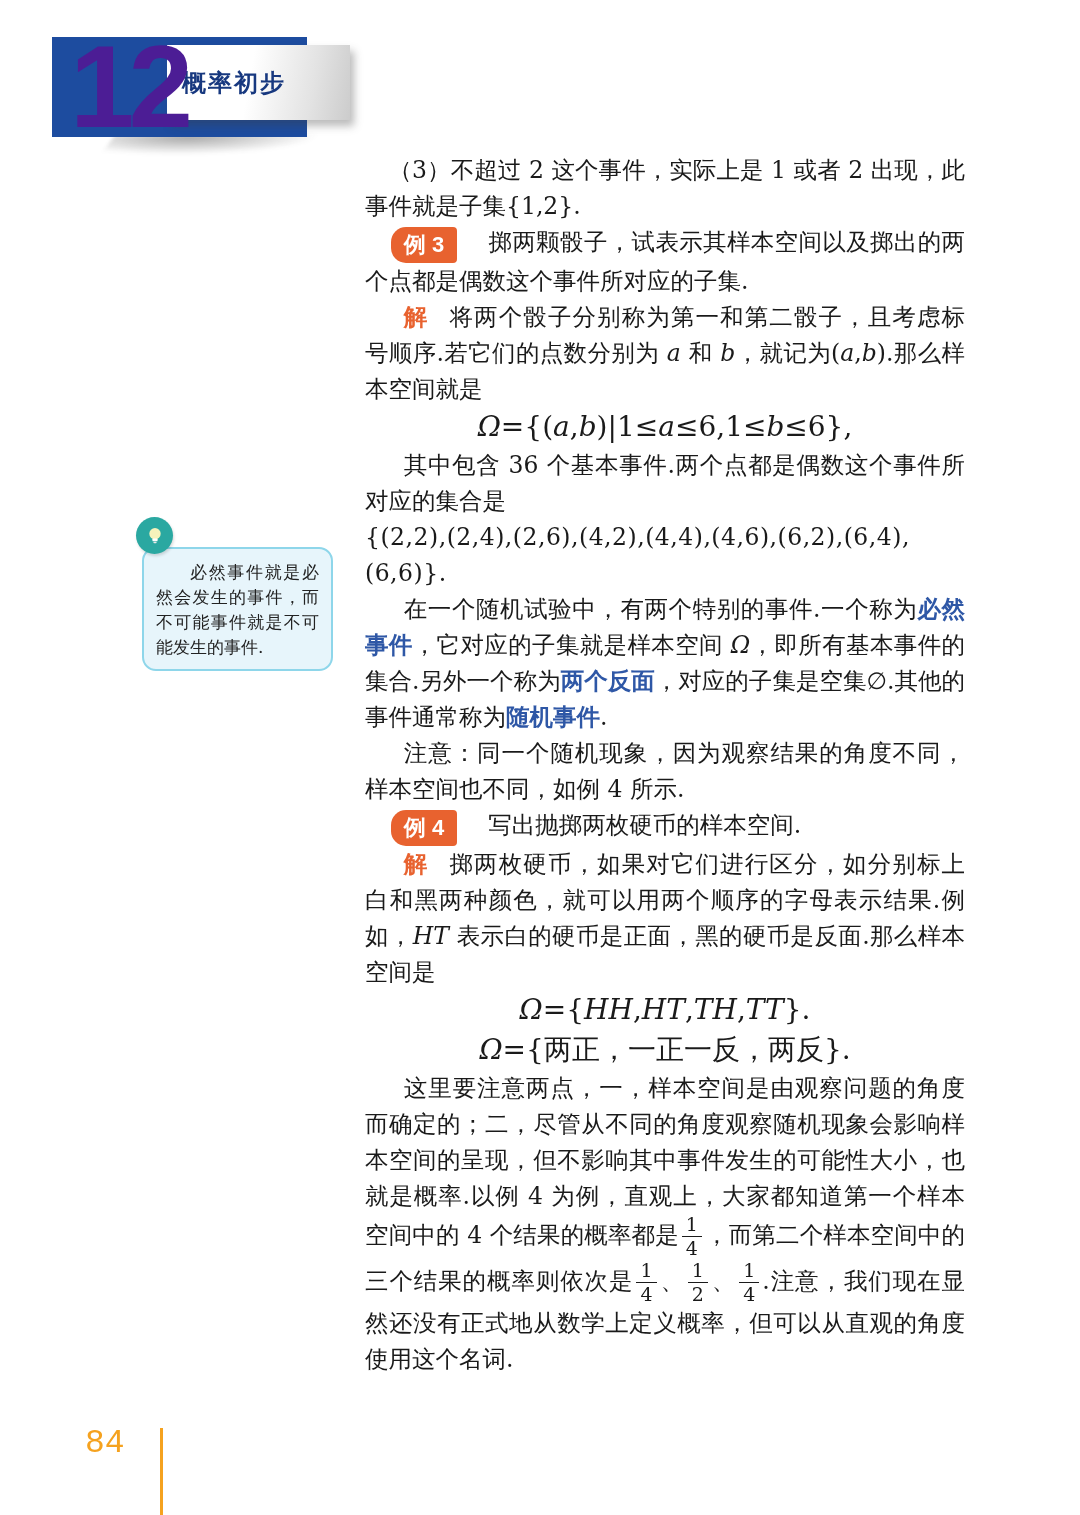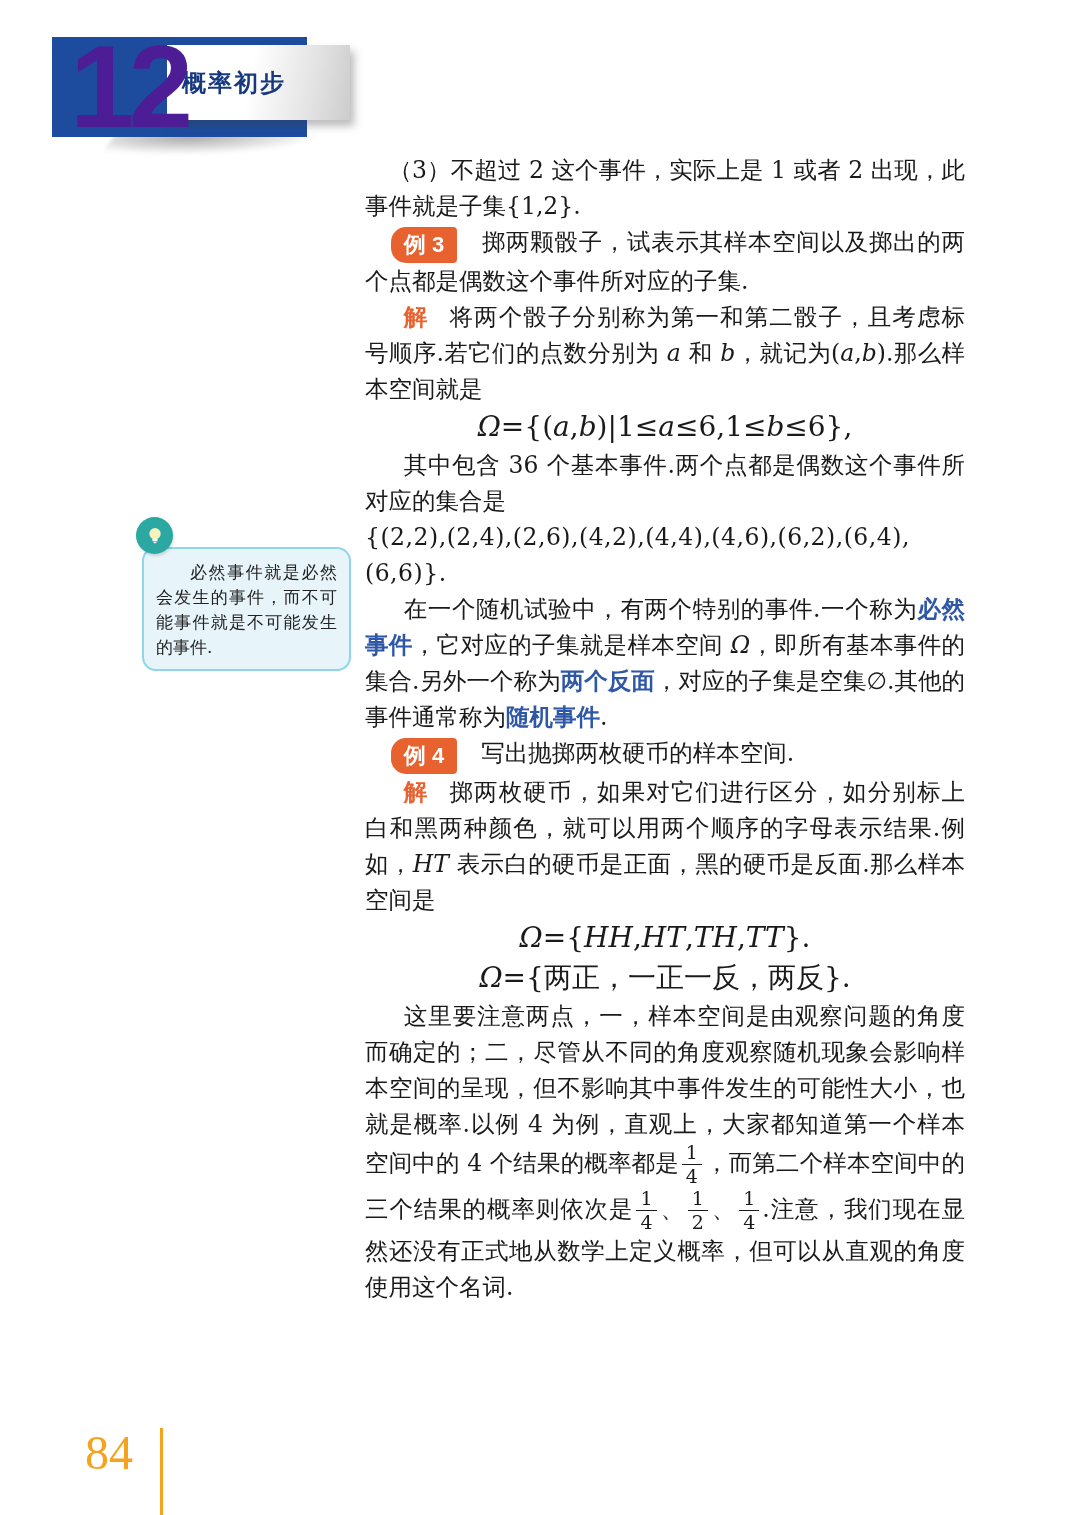--- a/index.html
+++ b/index.html
@@ -25,37 +25,37 @@
   p.body{text-indent:1.65em;}
   p.body.indent-sm{text-indent:1em;}
   p.example{text-indent:1.1em;}
   p.solution{text-indent:1.65em;}
   p.formula{text-align:center;text-indent:0;font-size:28px;line-height:40px;}
   p.pairs{text-indent:0;text-align:justify;text-align-last:justify;letter-spacing:.5px;}
   .mi{font-style:italic;}
   .term{color:#2e57a6;font-weight:700;}
   .badge{display:inline-block;background:#e8622f;color:#fff;text-indent:0;
         font-family:"Liberation Sans",sans-serif;font-weight:700;font-size:22px;line-height:34px;
-        padding:1px 13px;border-radius:15px 4px 4px 15px;margin-right:24px;vertical-align:-2px;}
+        padding:1px 13px;border-radius:15px 4px 4px 15px;margin-right:31px;vertical-align:-2px;}
   .sol-label{color:#e8622f;font-weight:700;margin-right:.9em;}
   .frac{display:inline-block;vertical-align:middle;text-align:center;line-height:1.12;font-size:19px;margin:0 3px;text-indent:0;}
   .frac .num{display:block;border-bottom:1.6px solid #1a1a1a;padding:0 4px 1px;}
   .frac .den{display:block;padding-top:1px;}
 
   
-  .note-box{position:absolute;left:142px;top:547px;width:209px;box-sizing:border-box;z-index:1;
+  .note-box{position:absolute;left:142px;top:547px;width:191px;box-sizing:border-box;z-index:1;
         background:#e7f5fb;border:2px solid #8ed6ea;border-radius:14px;padding:11px 12px 9px;
         font-size:17px;line-height:25px;color:#222;text-align:justify;}
   .note-box p{text-indent:2em;margin:0;}
   .bulb{position:absolute;left:136px;top:517px;width:37px;height:37px;border-radius:50%;background:#2aa8a1;z-index:2;
         display:flex;align-items:center;justify-content:center;box-shadow:1px 2px 3px rgba(0,0,0,.15);}
 
   
-  .page-num{position:absolute;left:85px;top:1425px;font-family:Liberation Serif, serif;
-        font-size:48px;color:#f5a21f;}
+  .page-num{position:absolute;left:85px;top:1425px;font-family:Liberation Mono, monospace;
+        font-size:33px;color:#f5a21f;}
   .page-rule{position:absolute;left:160px;top:1428px;width:2.5px;height:87px;background:#f5a21f;}
 </style>
 </head>
 <body>
 
 <div class="page">
 
   <div class="hdr-swoosh"></div>
   <div class="hdr-blue"></div>
   <div class="hdr-num">12</div>
@@ -77,20 +77,21 @@
   </div>
 
   <div class="main" id="main-column">
       <p class="body indent-sm"><span>（3）不超过 2 这个事件，实际上是 1 或者 2 出现，此事件就是子集{1,2}.</span></p>
       <p class="example"><span class="badge">例 3</span><span>掷两颗骰子，试表示其样本空间以及掷出的两个点都是偶数这个事件所对应的子集.</span></p>
       <p class="solution"><span class="sol-label">解</span><span>将两个骰子分别称为第一和第二骰子，且考虑标号顺序.若它们的点数分别为 </span><span class="mi">a</span><span> 和 </span><span class="mi">b</span><span>，就记为(</span><span class="mi">a</span><span>,</span><span class="mi">b</span><span>).那么样本空间就是</span></p>
       <p class="formula"><span class="mi">Ω</span><span>={(</span><span class="mi">a</span><span>,</span><span class="mi">b</span><span>)|1≤</span><span class="mi">a</span><span>≤6,1≤</span><span class="mi">b</span><span>≤6},</span></p>
       <p class="body"><span>其中包含 36 个基本事件.两个点都是偶数这个事件所对应的集合是</span></p>
       <p class="pairs"><span>{(2,2),(2,4),(2,6),(4,2),(4,4),(4,6),(6,2),(6,4),(6,6)}.</span></p>
       <p class="body"><span>在一个随机试验中，有两个特别的事件.一个称为</span><span class="term">必然事件</span><span>，它对应的子集就是样本空间 </span><span class="mi">Ω</span><span>，即所有基本事件的集合.另外一个称为</span><span class="term">两个反面</span><span>，对应的子集是空集∅.其他的事件通常称为</span><span class="term">随机事件</span><span>.</span></p>
+      <p class="body"><span>注意：同一个随机现象，因为观察结果的角度不同，样本空间也不同，如例 4 所示.</span></p>
       <p class="example"><span class="badge">例 4</span><span>写出抛掷两枚硬币的样本空间.</span></p>
       <p class="solution"><span class="sol-label">解</span><span>掷两枚硬币，如果对它们进行区分，如分别标上白和黑两种颜色，就可以用两个顺序的字母表示结果.例如，</span><span class="mi">HT</span><span> 表示白的硬币是正面，黑的硬币是反面.那么样本空间是</span></p>
       <p class="formula"><span class="mi">Ω</span><span>={</span><span class="mi">HH</span><span>,</span><span class="mi">HT</span><span>,</span><span class="mi">TH</span><span>,</span><span class="mi">TT</span><span>}.</span></p>
       <p class="formula"><span class="mi">Ω</span><span>={两正，一正一反，两反}.</span></p>
       <p class="body"><span>这里要注意两点，一，样本空间是由观察问题的角度而确定的；二，尽管从不同的角度观察随机现象会影响样本空间的呈现，但不影响其中事件发生的可能性大小，也就是概率.以例 4 为例，直观上，大家都知道第一个样本空间中的 4 个结果的概率都是</span><span class="frac"><span class="num">1</span><span class="den">4</span></span><span>，而第二个样本空间中的三个结果的概率则依次是</span><span class="frac"><span class="num">1</span><span class="den">4</span></span><span>、</span><span class="frac"><span class="num">1</span><span class="den">2</span></span><span>、</span><span class="frac"><span class="num">1</span><span class="den">4</span></span><span>.注意，我们现在显然还没有正式地从数学上定义概率，但可以从直观的角度使用这个名词.</span></p>
     </div>
 
   <div class="page-num">84</div>
   <div class="page-rule"></div>
 

